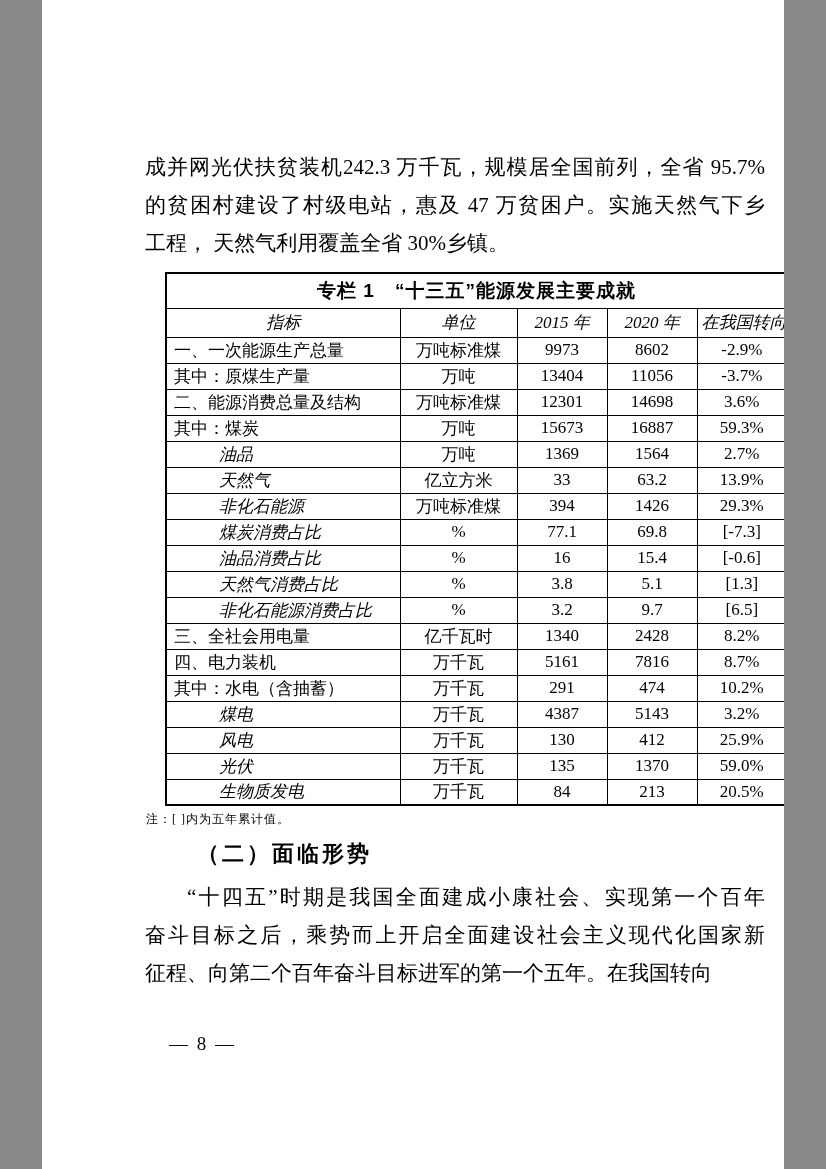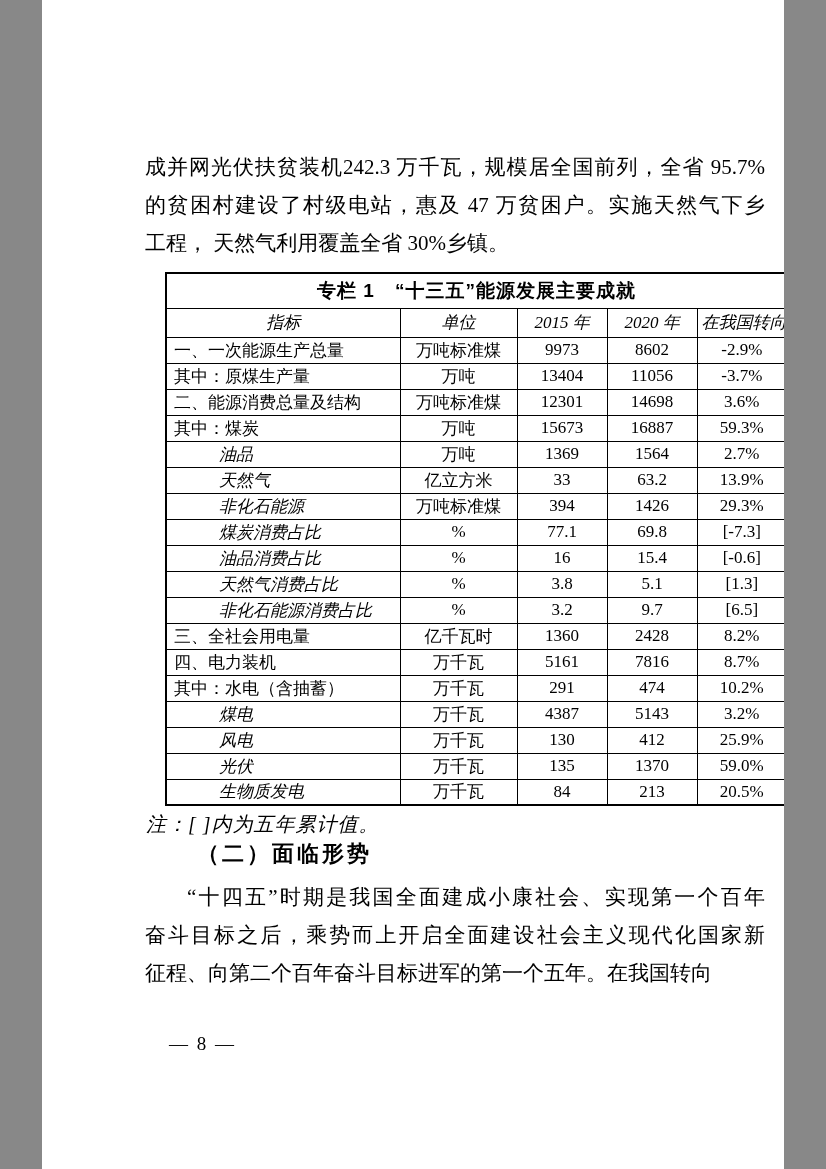--- a/index.html
+++ b/index.html
@@ -75,22 +75,21 @@
   }
   tbody.data-rows td.col-indicator.indent {
     padding-left: 52px;
     font-style: italic;
   }
 
   .note {
     position: absolute;
     left: 104px;
     top: 811px;
-    font-size: 20px;
-    font-style: italic;
+    font-size: 12px;
     letter-spacing: 1px;
   }
   .section-heading {
     position: absolute;
     left: 155px;
     top: 839px;
     font-size: 22px;
     font-weight: bold;
     letter-spacing: 3px;
   }
@@ -207,21 +206,21 @@
         <tr>
           <td class="col-indicator indent">非化石能源消费占比</td>
           <td>%</td>
           <td>3.2</td>
           <td>9.7</td>
           <td>[6.5]</td>
         </tr>
         <tr>
           <td class="col-indicator">三、全社会用电量</td>
           <td>亿千瓦时</td>
-          <td>1360</td>
+          <td>1340</td>
           <td>2428</td>
           <td>8.2%</td>
         </tr>
         <tr>
           <td class="col-indicator">四、电力装机</td>
           <td>万千瓦</td>
           <td>5161</td>
           <td>7816</td>
           <td>8.7%</td>
         </tr>

